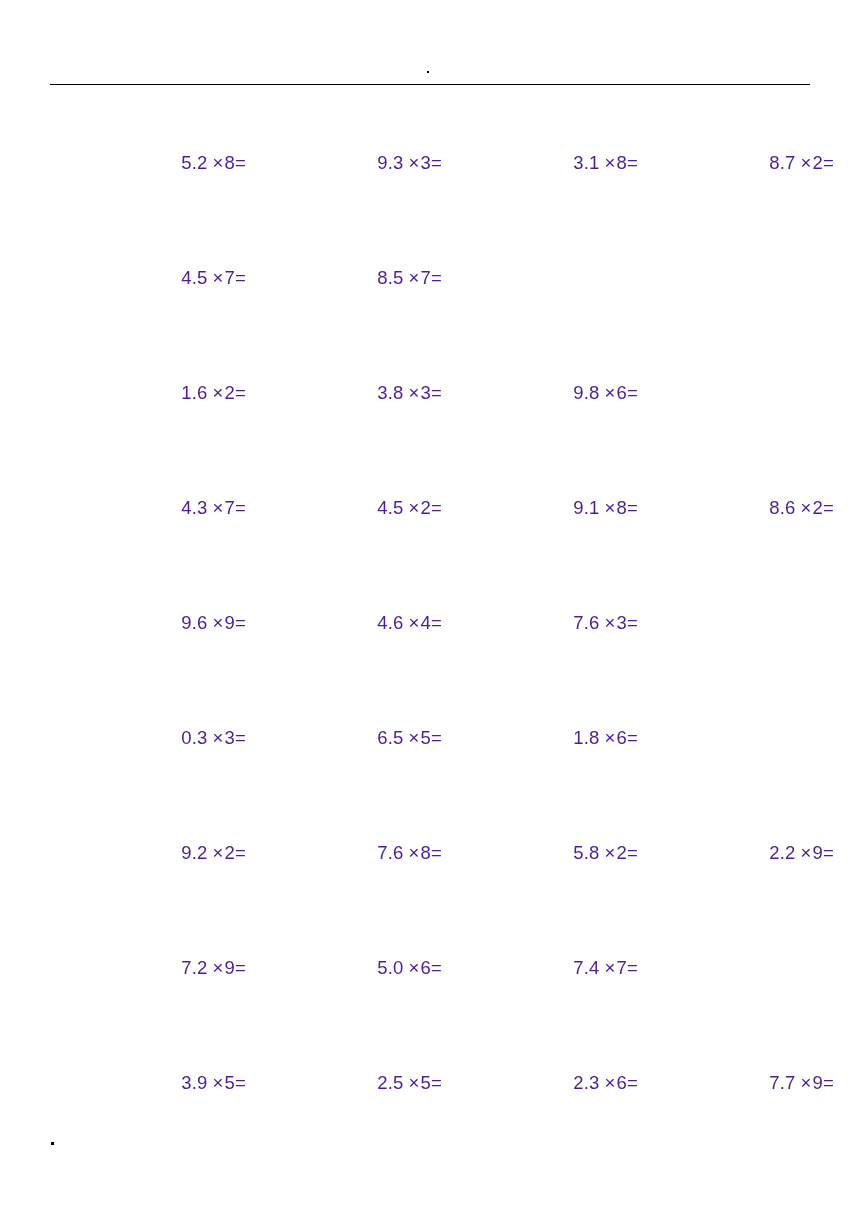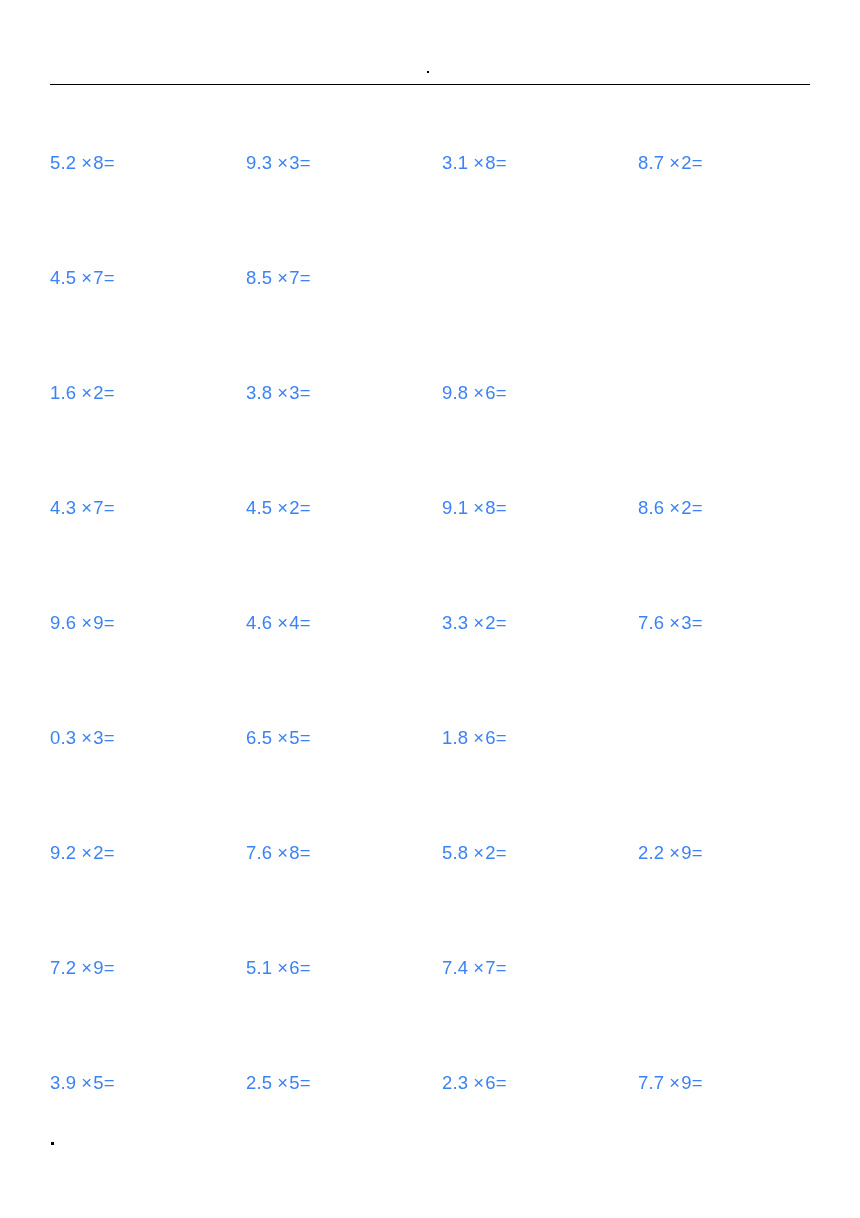--- a/index.html
+++ b/index.html
@@ -55,21 +55,22 @@
     align-items: flex-start;
   }
 
   .cell {
     width: 196px;
     flex: 0 0 196px;
     font-size: 18.5px;
     line-height: 1.2;
     letter-spacing: 0.2px;
     white-space: nowrap;
-    color: #3b82f6;
+    color: #4c1d95;
+    text-align: right;
   }
 
   .cell .times {
     display: inline-block;
     padding: 0 1px 0 5px;
   }
 
   .cell .equals {
     display: inline-block;
   }
@@ -148,23 +149,20 @@
     </div>
 
     <div class="row">
       <div class="cell">
         <span>9.6</span><span class="times">×</span><span>9</span><span class="equals">=</span>
       </div>
       <div class="cell">
         <span>4.6</span><span class="times">×</span><span>4</span><span class="equals">=</span>
       </div>
       <div class="cell">
-        <span>3.3</span><span class="times">×</span><span>2</span><span class="equals">=</span>
-      </div>
-      <div class="cell">
         <span>7.6</span><span class="times">×</span><span>3</span><span class="equals">=</span>
       </div>
     </div>
 
     <div class="row">
       <div class="cell">
         <span>0.3</span><span class="times">×</span><span>3</span><span class="equals">=</span>
       </div>
       <div class="cell">
         <span>6.5</span><span class="times">×</span><span>5</span><span class="equals">=</span>
@@ -187,21 +185,21 @@
       <div class="cell">
         <span>2.2</span><span class="times">×</span><span>9</span><span class="equals">=</span>
       </div>
     </div>
 
     <div class="row">
       <div class="cell">
         <span>7.2</span><span class="times">×</span><span>9</span><span class="equals">=</span>
       </div>
       <div class="cell">
-        <span>5.1</span><span class="times">×</span><span>6</span><span class="equals">=</span>
+        <span>5.0</span><span class="times">×</span><span>6</span><span class="equals">=</span>
       </div>
       <div class="cell">
         <span>7.4</span><span class="times">×</span><span>7</span><span class="equals">=</span>
       </div>
     </div>
 
     <div class="row">
       <div class="cell">
         <span>3.9</span><span class="times">×</span><span>5</span><span class="equals">=</span>
       </div>

